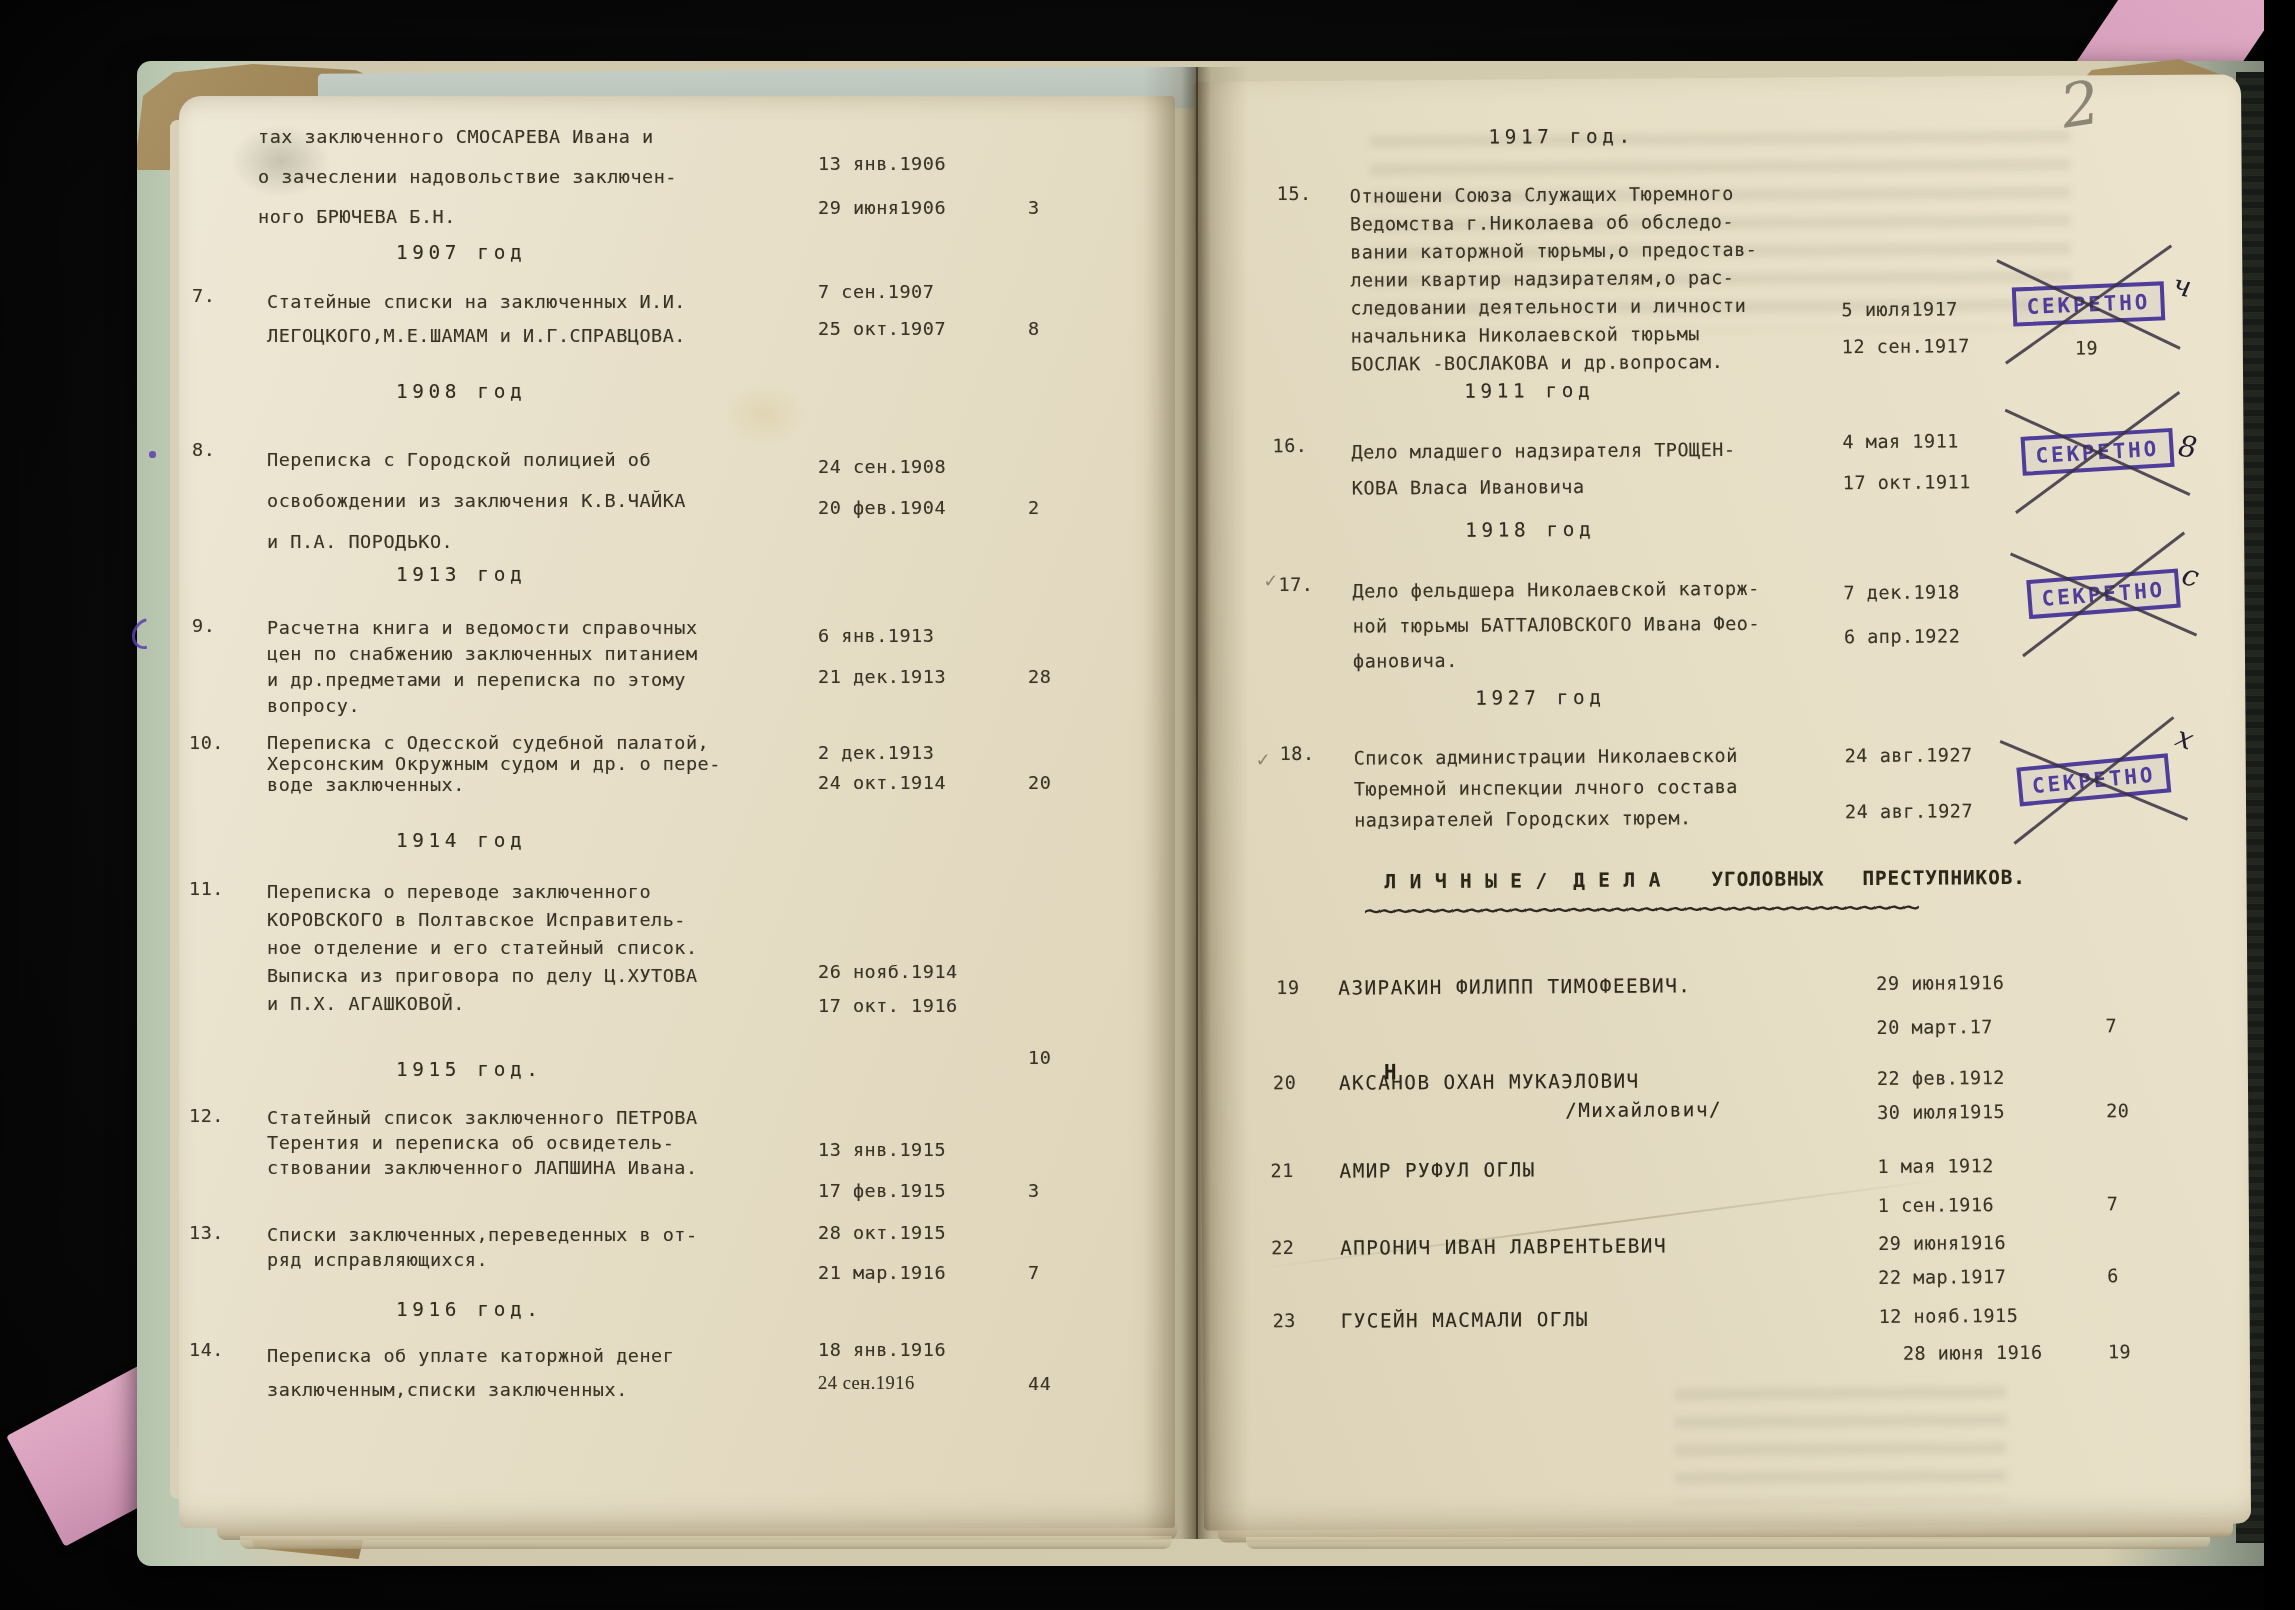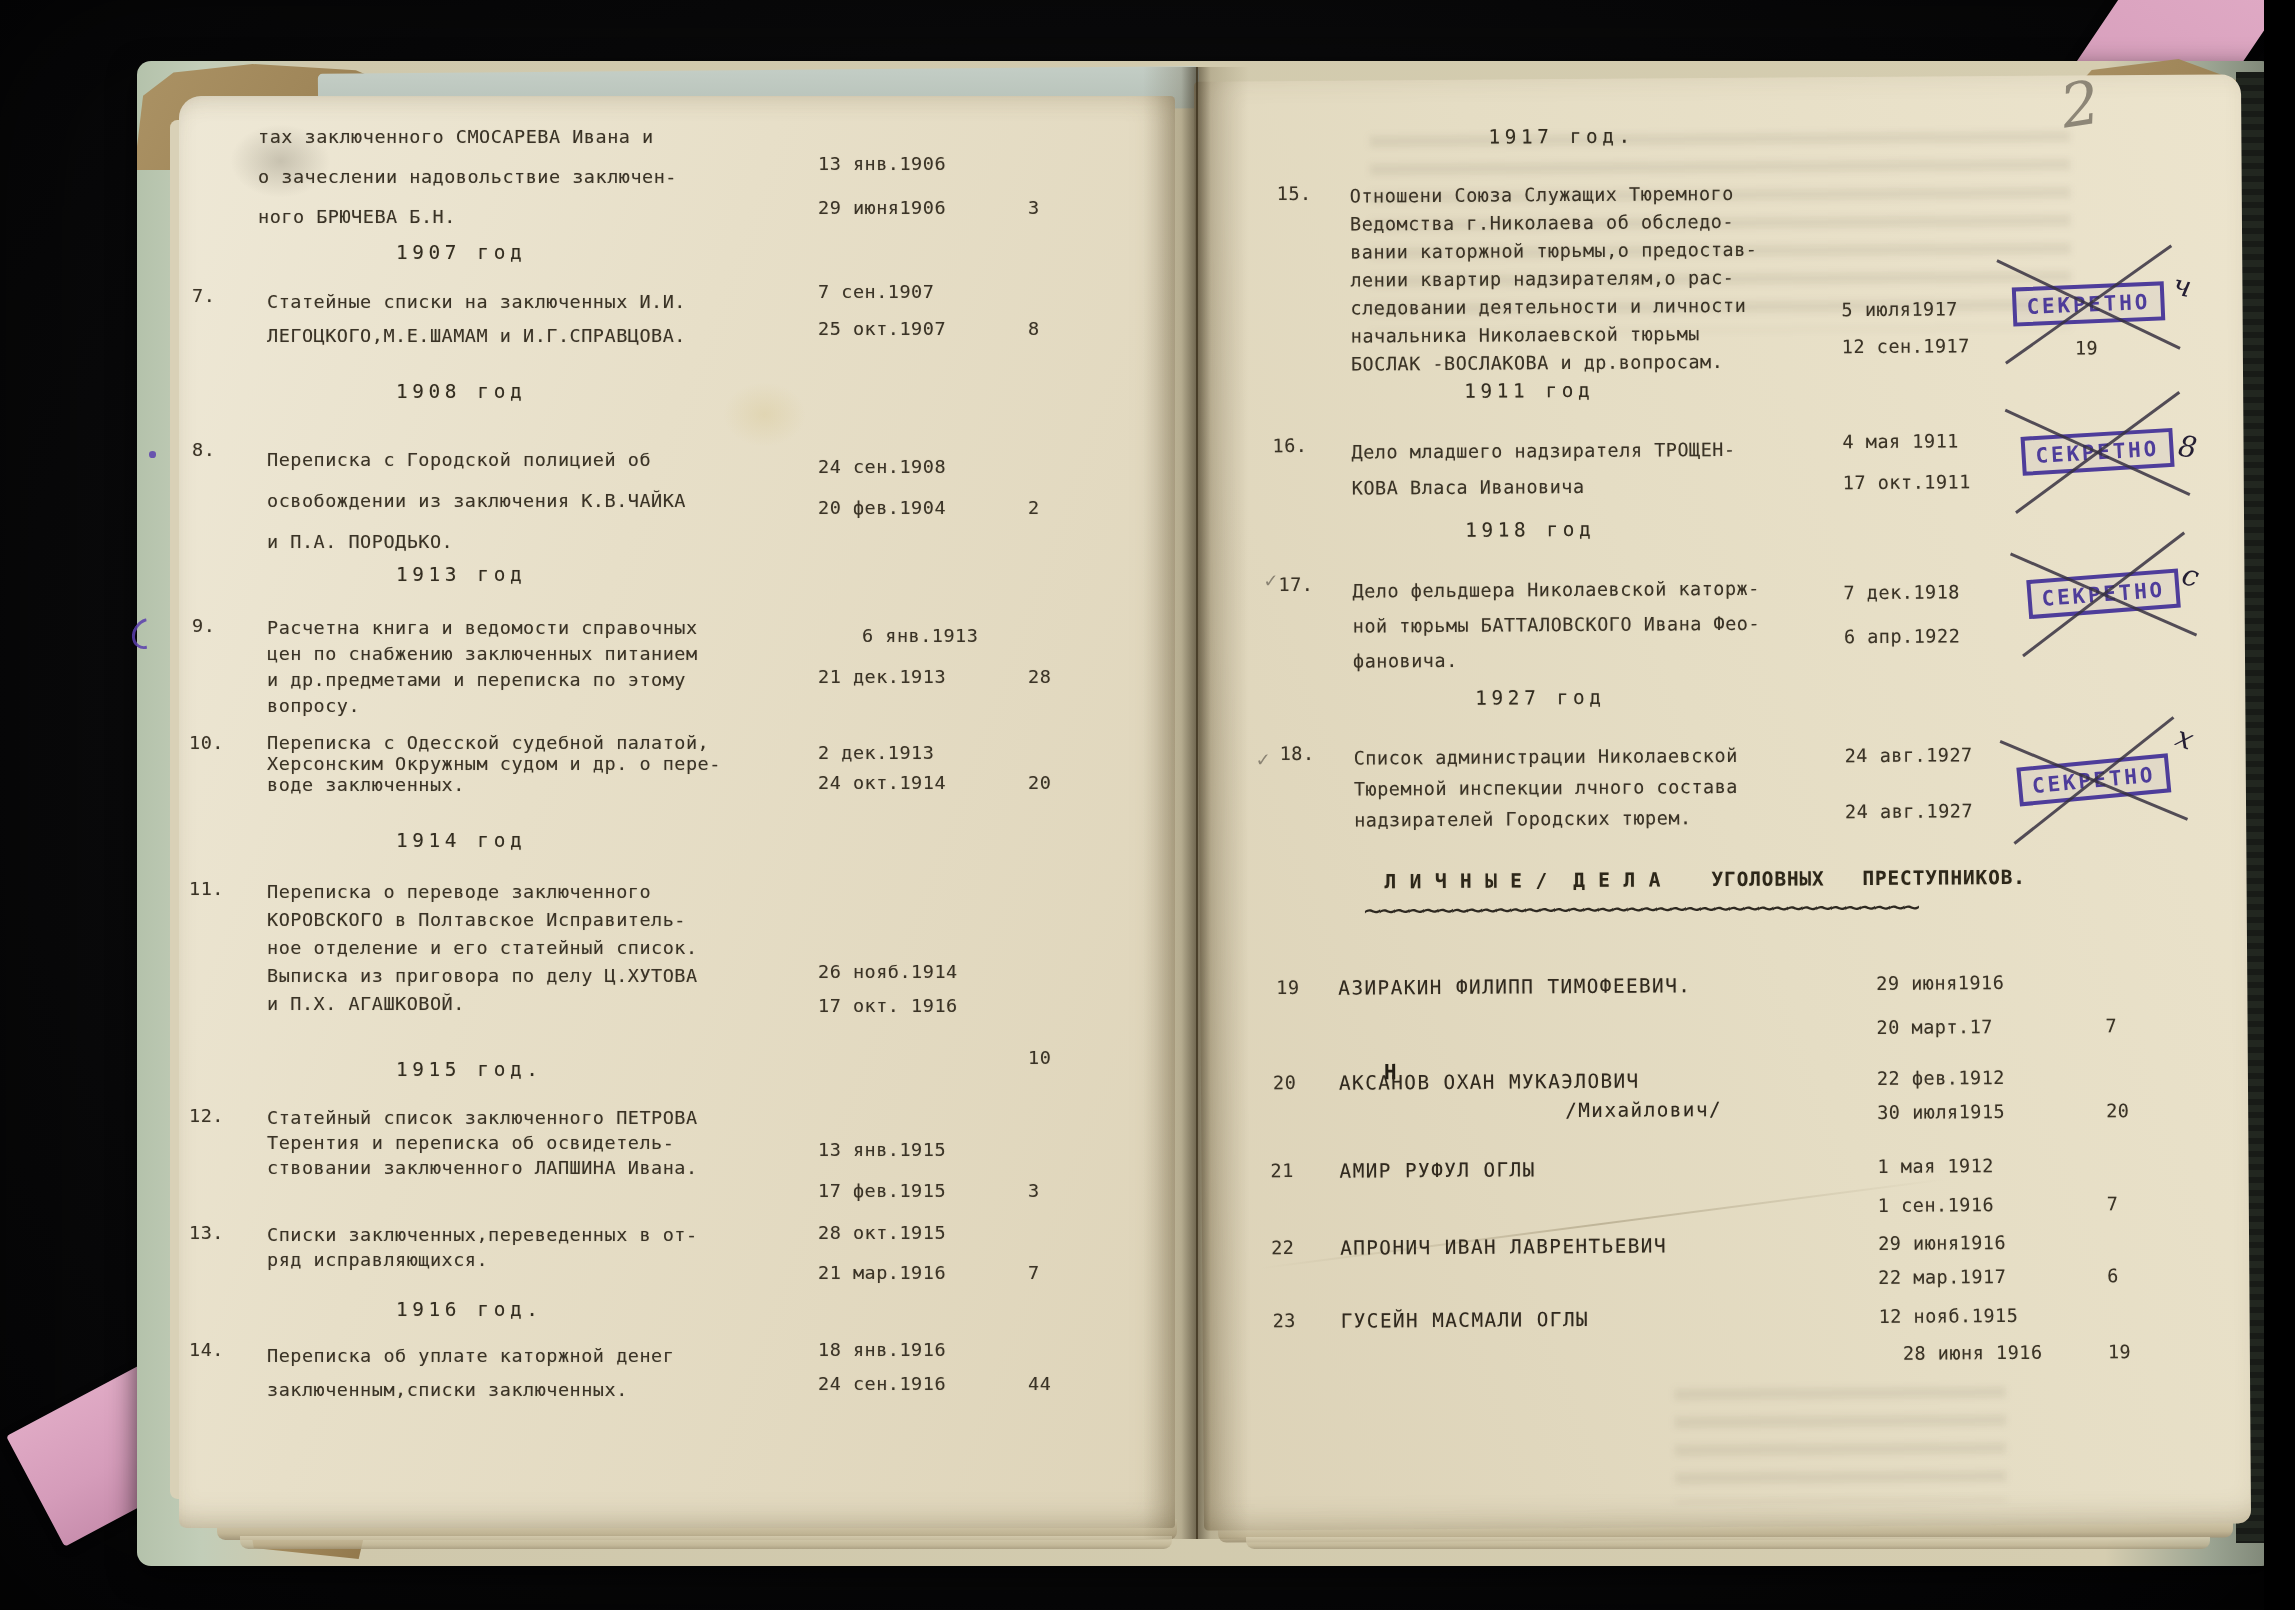--- a/index.html
+++ b/index.html
@@ -112,21 +112,21 @@
     <div class="date" style="left:639px;top:401px;">20 фев.1904</div>
     <div class="pages" style="left:849px;top:401px;">2</div>
 
     <div class="yr" style="left:217px;top:467px;">1913 год</div>
 
     <div class="num" style="left:13px;top:519px;">9.</div>
     <div class="txt" style="left:88px;top:519px;line-height:26px;">Расчетна книга и ведомости справочных
 цен по снабжению заключенных питанием
 и др.предметами и переписка по этому
 вопросу.</div>
-    <div class="date" style="left:639px;top:529px;margin-left:44px;">6 янв.1913</div>
+    <div class="date" style="left:639px;top:529px;">6 янв.1913</div>
     <div class="date" style="left:639px;top:570px;">21 дек.1913</div>
     <div class="pages" style="left:849px;top:570px;">28</div>
 
     <div class="num" style="left:10px;top:636px;">10.</div>
     <div class="txt" style="left:88px;top:636px;line-height:21px;">Переписка с Одесской судебной палатой,
 Херсонским Окружным судом и др. о пере-
 воде заключенных.</div>
     <div class="date" style="left:639px;top:646px;">2 дек.1913</div>
     <div class="date" style="left:639px;top:676px;">24 окт.1914</div>
     <div class="pages" style="left:849px;top:676px;">20</div>
@@ -159,21 +159,21 @@
     <div class="date" style="left:639px;top:1126px;">28 окт.1915</div>
     <div class="date" style="left:639px;top:1166px;">21 мар.1916</div>
     <div class="pages" style="left:849px;top:1166px;">7</div>
 
     <div class="yr" style="left:217px;top:1202px;">1916 год.</div>
 
     <div class="num" style="left:10px;top:1243px;">14.</div>
     <div class="txt" style="left:88px;top:1243px;line-height:34px;">Переписка об уплате каторжной денег
 заключенным,списки заключенных.</div>
     <div class="date" style="left:639px;top:1243px;">18 янв.1916</div>
-    <div class="date" style="left:639px;top:1277px;">24 сен.1916</div>
+    <div class="date" style="left:639px;top:1277px;font-family:Liberation Serif, serif;">24 сен.1916</div>
     <div class="pages" style="left:849px;top:1277px;">44</div>
   </div>
 
   <div class="page page-right">
     <div class="bleed" style="left:175px;top:55px;width:701px;height:198px;"></div>
     <div class="bleed" style="left:471px;top:1310px;width:332px;height:115px;"></div>
     <div class="crease" style="left:55px;top:1144px;width:692px;transform:rotate(-7deg);"></div>
 
     <div class="yr" style="left:294px;top:46px;">1917 год.</div>
 

